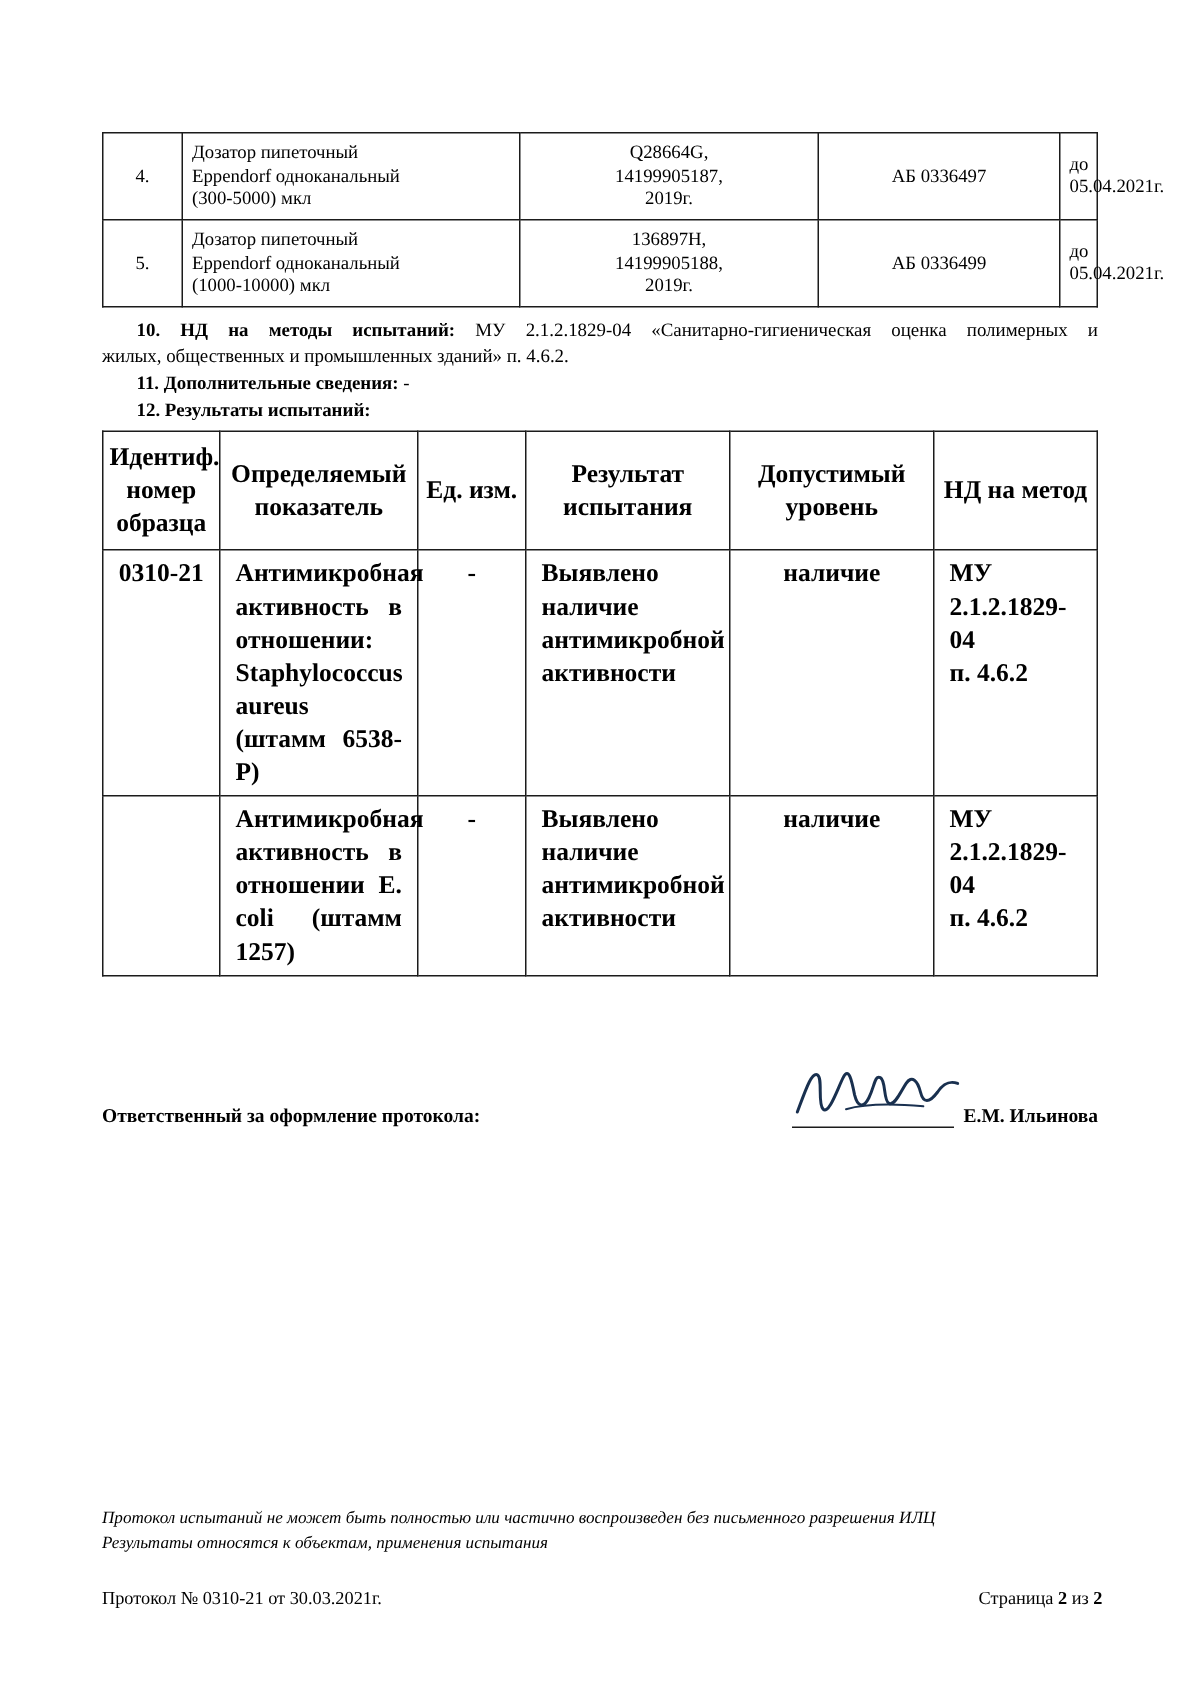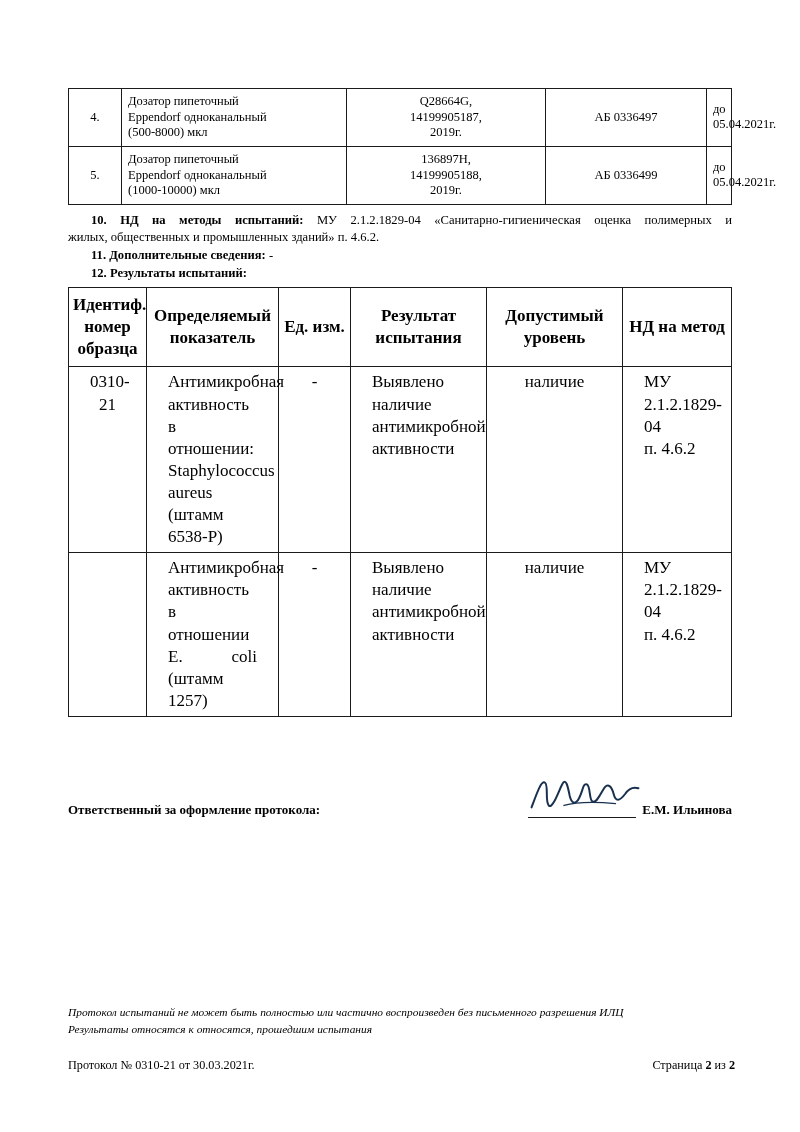--- a/index.html
+++ b/index.html
@@ -74,23 +74,24 @@
   table.results {
     width: 100%;
     border-collapse: collapse;
     table-layout: fixed;
     font-size: 17px;
     margin-top: 6px;
   }
   table.results th,
   table.results td {
     border: 1px solid #1b1b1b;
-    padding: 4px 21px;
+    padding: 4px 10px;
     vertical-align: top;
     line-height: 1.3;
+    font-weight: bold;
   }
   table.results th {
     text-align: center;
     font-weight: bold;
     vertical-align: middle;
     padding: 6px 4px;
   }
   .col-id     { width: 78px; }
   .col-param  { width: 132px; }
   .col-unit   { width: 72px; }
@@ -174,21 +175,21 @@
 
 <div class="page">
 
   <table class="equip">
     <tbody>
       <tr>
         <td class="eq-num">4.</td>
         <td class="eq-name">
           <span class="eq-name-line">Дозатор пипеточный</span>
           <span class="eq-name-line">Eppendorf одноканальный</span>
-          <span class="eq-name-line">(500-8000) мкл</span>
+          <span class="eq-name-line">(300-5000) мкл</span>
         </td>
         <td class="eq-serial">
           <span class="eq-name-line">Q28664G,</span>
           <span class="eq-name-line">14199905187,</span>
           <span class="eq-name-line">2019г.</span>
         </td>
         <td class="eq-cert">АБ 0336497</td>
         <td class="eq-date">до 05.04.2021г.</td>
       </tr>
       <tr>
@@ -295,21 +296,21 @@
           <path d="M4 36 C 10 20, 14 8, 18 10 C 22 12, 18 30, 22 34 C 26 38, 32 20, 36 12 C 40 4, 42 14, 44 24 C 46 32, 50 34, 54 26 C 58 18, 58 10, 62 12 C 66 14, 64 28, 68 30 C 72 32, 76 22, 80 16 C 84 10, 88 14, 90 22 C 92 30, 96 30, 102 22 C 106 16, 110 14, 116 16" fill="none" stroke="#19304f" stroke-width="2.1" stroke-linecap="round" stroke-linejoin="round"></path>
           <path d="M38 34 C 52 30, 70 30, 92 32" fill="none" stroke="#19304f" stroke-width="1.4" stroke-linecap="round"></path>
         </svg>
       </div>
       <div class="sign-name">Е.М. Ильинова</div>
     </div>
   </div>
 
   <div class="footer-note">
     <div>Протокол испытаний не может быть полностью или частично воспроизведен без письменного разрешения ИЛЦ</div>
-    <div>Результаты относятся к относятся, прошедшим испытания</div>
+    <div>Результаты относятся к объектам, применения испытания</div>
   </div>
 
   <div class="footer-bar">
     <div>Протокол № 0310-21 от 30.03.2021г.</div>
     <div>
       <span>Страница</span>
       <b>2</b>
       <span>из</span>
       <b>2</b>
     </div>

